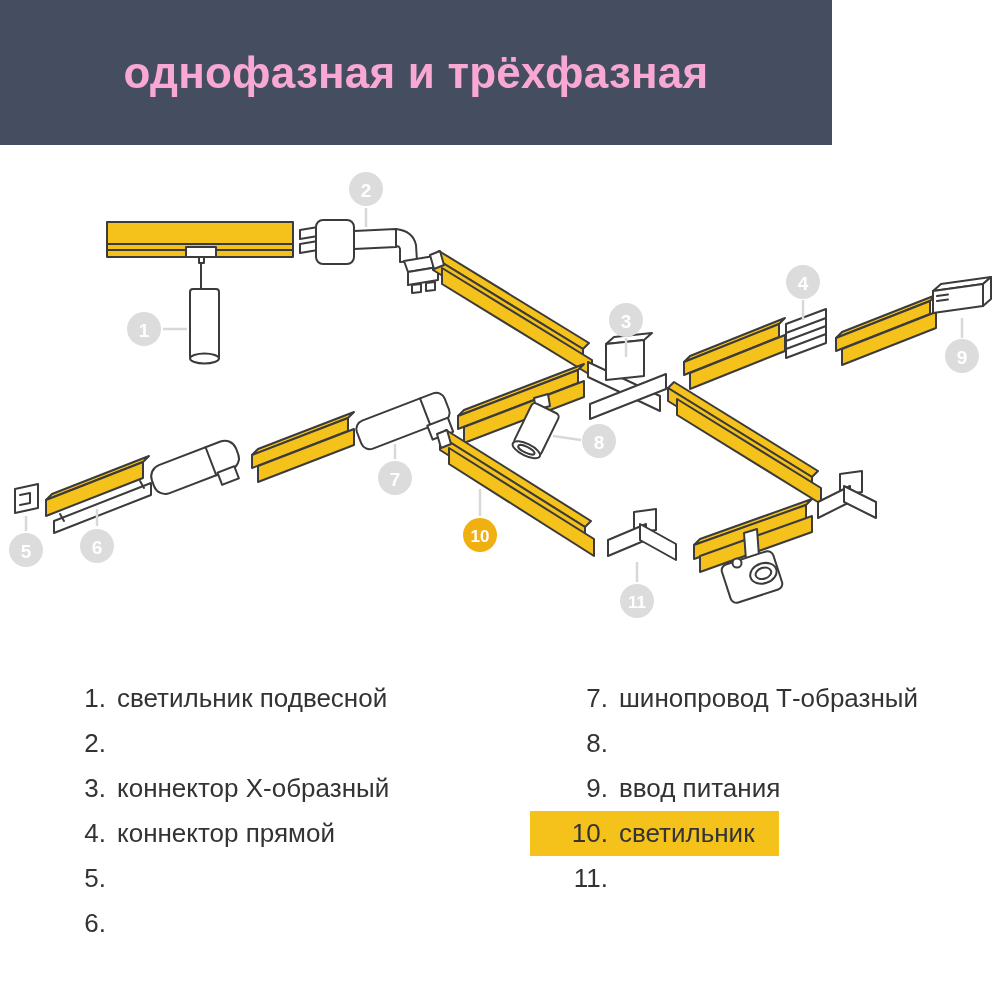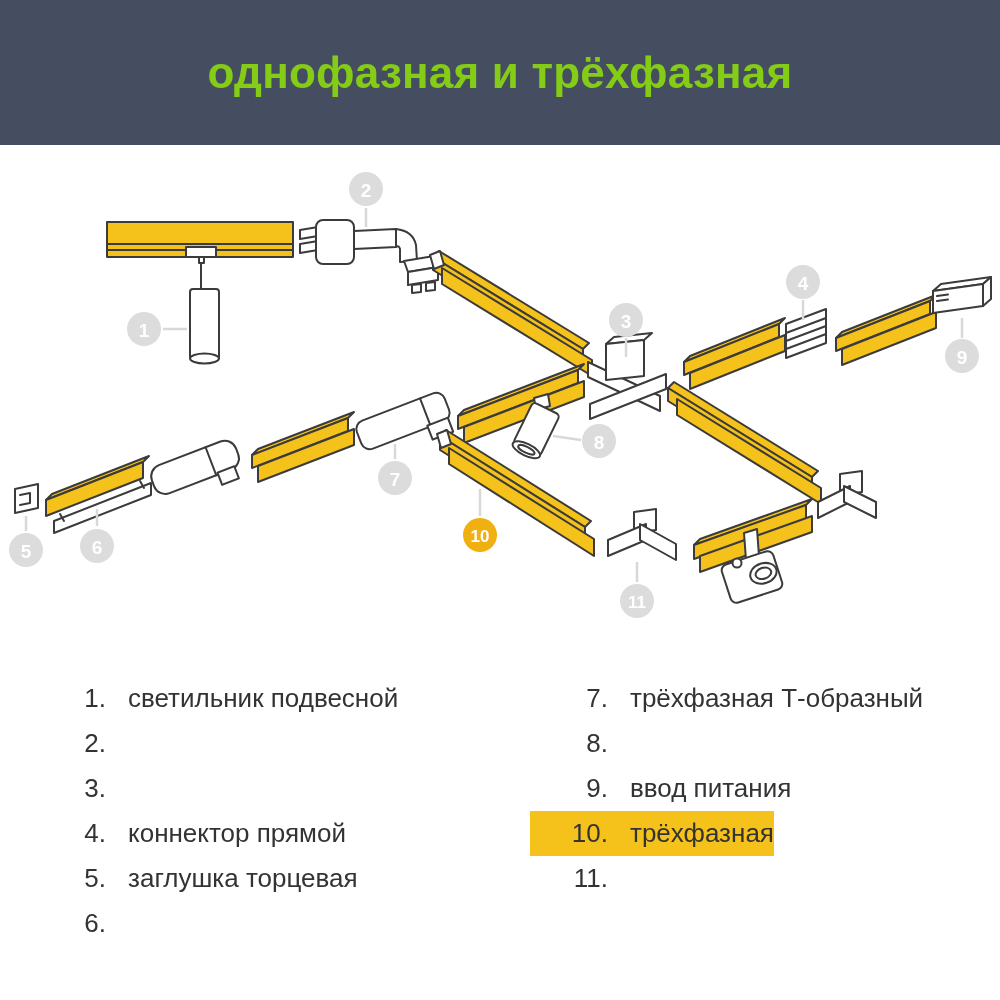--- a/index.html
+++ b/index.html
@@ -1,43 +1,43 @@
 <!DOCTYPE html>
 <html><head>
 <meta charset="utf-8">
 <style>
   * { margin:0; padding:0; box-sizing:border-box; }
   body { background:#ffffff; font-family:"Liberation Sans", sans-serif; }
   .page { position:relative; width:1000px; height:1000px; background:#ffffff; overflow:hidden; }
 
   .hdr {
-    position:absolute; top:0; left:0; width:1000px; height:145px;
-    background:#454E60; color:#84cc16;
+    position:absolute; top:0; left:0; width:832px; height:145px;
+    background:#454E60; color:#f9a8d4;
     display:flex; flex-direction:column; align-items:center; justify-content:center;
     font-size:44px; font-weight:700; line-height:1.27; text-align:center;
     letter-spacing:0.2px;
   }
 
   svg.diagram { position:absolute; top:150px; left:0; }
   .o   { stroke:#3b3b3b; stroke-width:2; stroke-linejoin:round; stroke-linecap:round; }
   .yel { fill:#F5C11B; }
   .wht { fill:#ffffff; }
   .non { fill:none; }
   .lead{ stroke:#D8D8D8; stroke-width:2.5; fill:none; }
   .mknum { font-family:"Liberation Sans", sans-serif; font-weight:bold; fill:#ffffff; }
 
   .legend-col { position:absolute; color:#333333; font-size:26px; }
   .legend-col .row { height:45px; display:flex; align-items:center; width:fit-content; }
   .legend-col .num { display:inline-block; text-align:right; }
   .col-left  { left:66px;  top:676px; }
   .col-right { left:540px; top:676px; }
   .col-left  .num { width:40px; }
   .col-right .num { width:68px; }
-  .lbl { margin-left:22px; white-space:nowrap; }
-  .row.hl { background:#F5C11B; padding-left:10px; margin-left:-10px; }
+  .lbl { margin-left:11px; white-space:nowrap; }
+  .row.hl { background:#F5C11B; padding-left:10px; margin-left:-10px; padding-right:24px; }
 </style>
 </head>
 <body>
 
 <div class="page">
 
   <div class="hdr">
     <div>однофазная и трёхфазная</div>
   </div>
 
@@ -251,48 +251,48 @@
   <div class="legend-col col-left">
     <div class="row">
       <span class="num">1.</span>
       <span class="lbl">светильник подвесной</span>
     </div>
     <div class="row">
       <span class="num">2.</span>
     </div>
     <div class="row">
       <span class="num">3.</span>
+      <span class="lbl">коннектор Х-образный</span>
     </div>
     <div class="row">
       <span class="num">4.</span>
       <span class="lbl">коннектор прямой</span>
     </div>
     <div class="row">
       <span class="num">5.</span>
-      <span class="lbl">заглушка торцевая</span>
     </div>
     <div class="row">
       <span class="num">6.</span>
     </div>
   </div>
 
   <div class="legend-col col-right">
     <div class="row">
       <span class="num">7.</span>
-      <span class="lbl">трёхфазная Т-образный</span>
+      <span class="lbl">шинопровод Т-образный</span>
     </div>
     <div class="row">
       <span class="num">8.</span>
     </div>
     <div class="row">
       <span class="num">9.</span>
       <span class="lbl">ввод питания</span>
     </div>
     <div class="row hl">
       <span class="num">10.</span>
-      <span class="lbl">трёхфазная</span>
+      <span class="lbl">светильник</span>
     </div>
     <div class="row">
       <span class="num">11.</span>
     </div>
   </div>
 
 </div>
 
 </body></html>

